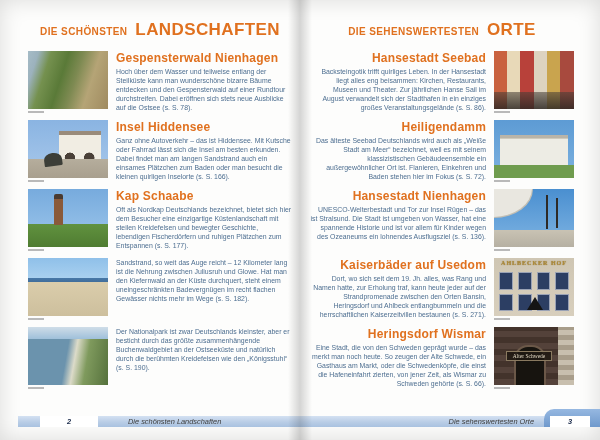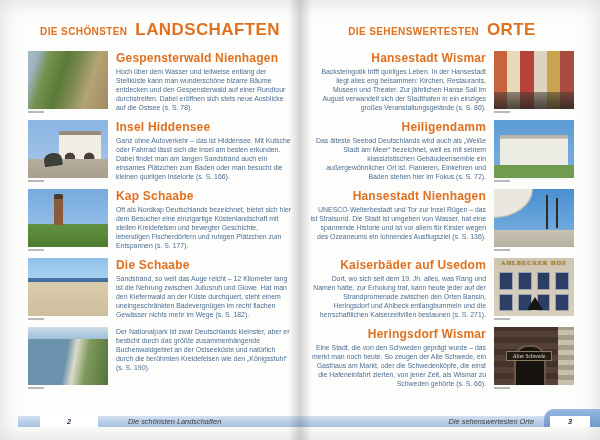--- a/index.html
+++ b/index.html
@@ -137,21 +137,20 @@
         <p>Oft als Nordkap Deutschlands bezeichnet, bietet sich hier dem Besucher eine einzigartige Küstenlandschaft mit steilen Kreidefelsen und bewegter Geschichte, lebendigen Fischerdörfern und ruhigen Plätzchen zum Entspannen (s. S. 177).</p>
       </div>
     </div>
 
     <div class="row">
       <div class="phcol">
         <div class="ph p-l4"></div>
         <div class="credit"></div>
       </div>
       <div class="txt">
-        <h3>Die Schaabe</h3>
         <p>Sandstrand, so weit das Auge reicht – 12 Kilometer lang ist die Nehrung zwischen Juliusruh und Glowe. Hat man den Kiefernwald an der Küste durchquert, steht einem uneingeschränkten Badevergnügen im recht flachen Gewässer nichts mehr im Wege (s. S. 182).</p>
       </div>
     </div>
 
     <div class="row">
       <div class="phcol">
         <div class="ph p-l5"></div>
         <div class="credit"></div>
       </div>
       <div class="txt">
@@ -167,21 +166,21 @@
   </div>
 
   <div class="page page-right">
     <div class="title">
       <span class="pre">DIE SEHENSWERTESTEN</span>
       <span class="emph">ORTE</span>
     </div>
 
     <div class="row">
       <div class="txt">
-        <h3>Hansestadt Wismar</h3>
+        <h3>Hansestadt Seebad</h3>
         <p>Backsteingotik trifft quirliges Leben. In der Hansestadt liegt alles eng beisammen: Kirchen, Restaurants, Museen und Theater. Zur jährlichen Hanse Sail im August verwandelt sich der Stadthafen in ein einziges großes Veranstaltungsgelände (s. S. 86).</p>
       </div>
       <div class="phcol">
         <div class="ph p-r1"></div>
         <div class="credit"></div>
       </div>
     </div>
 
     <div class="row">
       <div class="txt">

